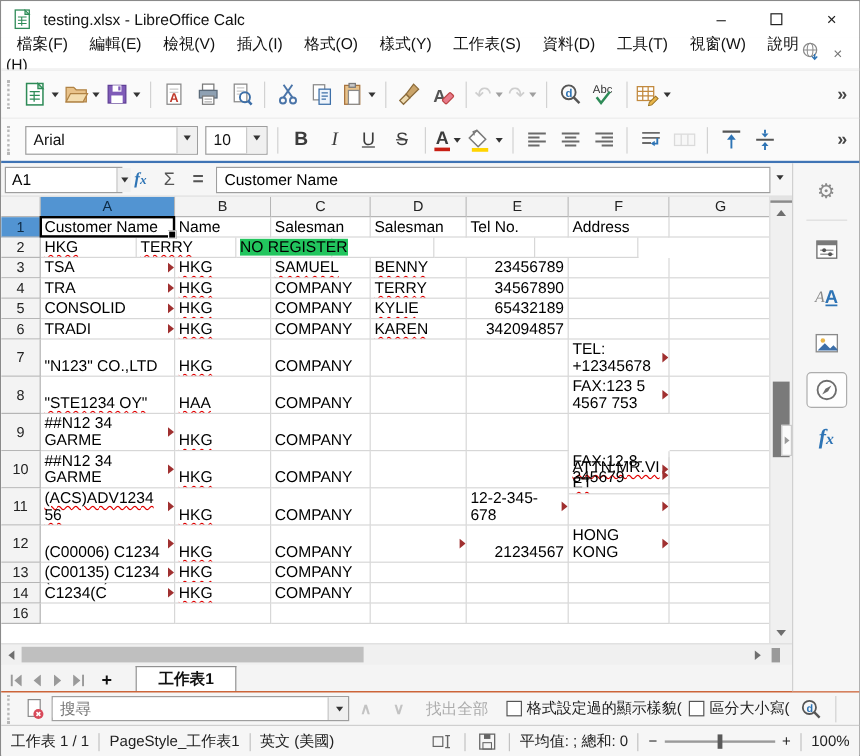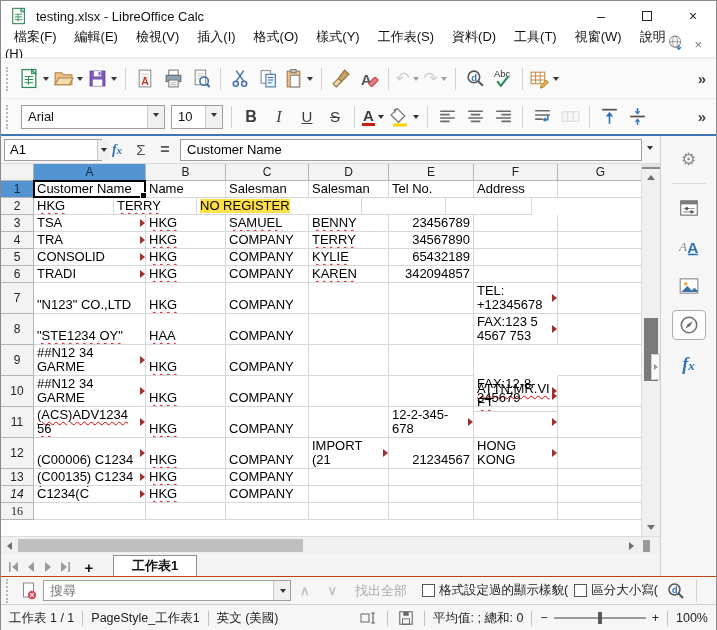--- a/index.html
+++ b/index.html
@@ -65,21 +65,21 @@
   .grow { display:flex; }
   .hcell { background:#f3f3f3; border-right:1px solid #b5b5b5; border-bottom:1px solid #b5b5b5; font-size:12px; color:#222;
            display:flex; align-items:center; justify-content:center; flex:0 0 auto; }
   .hcell.selh { background:#5294d2; color:#0d2b45; }
   .corner { background:#f3f3f3; border-right:1px solid #b5b5b5; border-bottom:1px solid #b5b5b5; }
   .cell { border-right:1px solid #d7d7d7; border-bottom:1px solid #d7d7d7; position:relative; overflow:hidden;
           display:flex; align-items:flex-end; padding:0 3px 1px 3px; flex:0 0 auto; font-size:13px; color:#000; }
   .cell.num { justify-content:flex-end; }
   .cell .ct { white-space:pre-line; line-height:14px; }
   .cell.spill { overflow:visible; z-index:3; }
-  .cell.spill .ct { white-space:nowrap; background:#fde047; }
+  .cell.spill .ct { white-space:nowrap; background:#22c55e; }
   .sp .ct { text-decoration:underline wavy #e10000; text-decoration-thickness:1px; text-underline-offset:2px; }
   .ovarrow { position:absolute; right:0; top:50%; margin-top:-4px; width:0; height:0;
              border-left:5px solid #a03030; border-top:4px solid transparent; border-bottom:4px solid transparent; }
   .selbox { position:absolute; border:2px solid #000; pointer-events:none; z-index:4; }
   .selbox::after { content:""; position:absolute; right:-3px; bottom:-3px; width:5px; height:5px; background:#000; border:1px solid #fff; }
 
   
   .vscroll { width:19px; height:372px; background:#f0f0f0; border-left:1px solid #dcdcdc; position:relative; }
   .vs-split { position:absolute; top:0; left:0; right:0; height:5px; background:#e3e3e3; border-bottom:2px solid #8a8a8a; }
   .vs-up { position:absolute; top:6px; left:0; right:0; height:15px; display:flex; align-items:center; justify-content:center; }
@@ -655,21 +655,20 @@
                 <span class="ct">(C00006) C1234</span>
                 <span class="ovarrow"></span>
               </div>
               <div class="cell sp" style="width: 80px; height: 31px;">
                 <span class="ct">HKG</span>
               </div>
               <div class="cell" style="width: 83px; height: 31px;">
                 <span class="ct">COMPANY</span>
               </div>
               <div class="cell" style="width: 80px; height: 31px; padding-right: 7px;">
-                <span class="ct">IMPORT (21</span>
                 <span class="ovarrow"></span>
               </div>
               <div class="cell num" style="width: 85px; height: 31px;">
                 <span class="ct">21234567</span>
               </div>
               <div class="cell" style="width: 84px; height: 31px; padding-right: 7px;">
                 <span class="ct">HONG
 KONG</span>
                 <span class="ovarrow"></span>
               </div>
@@ -686,38 +685,38 @@
               </div>
               <div class="cell" style="width: 83px; height: 17px;">
                 <span class="ct">COMPANY</span>
               </div>
               <div class="cell" style="width: 80px; height: 17px;"></div>
               <div class="cell" style="width: 85px; height: 17px;"></div>
               <div class="cell" style="width: 84px; height: 17px;"></div>
               <div class="cell" style="width: 86px; height: 17px;"></div>
             </div>
             <div class="grow" style="height: 17px;">
-              <div class="hcell" style="width: 33px; height: 17px; font-style: italic;">14</div>
+              <div class="hcell" style="width: 33px; height: 17px;">14</div>
               <div class="cell" style="width: 112px; height: 17px; padding-right: 7px;">
                 <span class="ct">(C00135) C1234(C</span>
                 <span class="ovarrow"></span>
               </div>
               <div class="cell sp" style="width: 80px; height: 17px;">
                 <span class="ct">HKG</span>
               </div>
               <div class="cell" style="width: 83px; height: 17px;">
                 <span class="ct">COMPANY</span>
               </div>
               <div class="cell" style="width: 80px; height: 17px;"></div>
               <div class="cell" style="width: 85px; height: 17px;"></div>
               <div class="cell" style="width: 84px; height: 17px;"></div>
               <div class="cell" style="width: 86px; height: 17px;"></div>
             </div>
             <div class="grow" style="height: 17px;">
-              <div class="hcell" style="width: 33px; height: 17px; font-family: Liberation Serif, serif;">16</div>
+              <div class="hcell" style="width: 33px; height: 17px;">16</div>
               <div class="cell" style="width: 112px; height: 17px;"></div>
               <div class="cell" style="width: 80px; height: 17px;"></div>
               <div class="cell" style="width: 83px; height: 17px;"></div>
               <div class="cell" style="width: 80px; height: 17px;"></div>
               <div class="cell" style="width: 85px; height: 17px;"></div>
               <div class="cell" style="width: 84px; height: 17px;"></div>
               <div class="cell" style="width: 86px; height: 17px;"></div>
             </div>
             <div class="selbox" style="left: 32px; top: 16px; width: 113px; height: 18px;"></div>
           </div>

